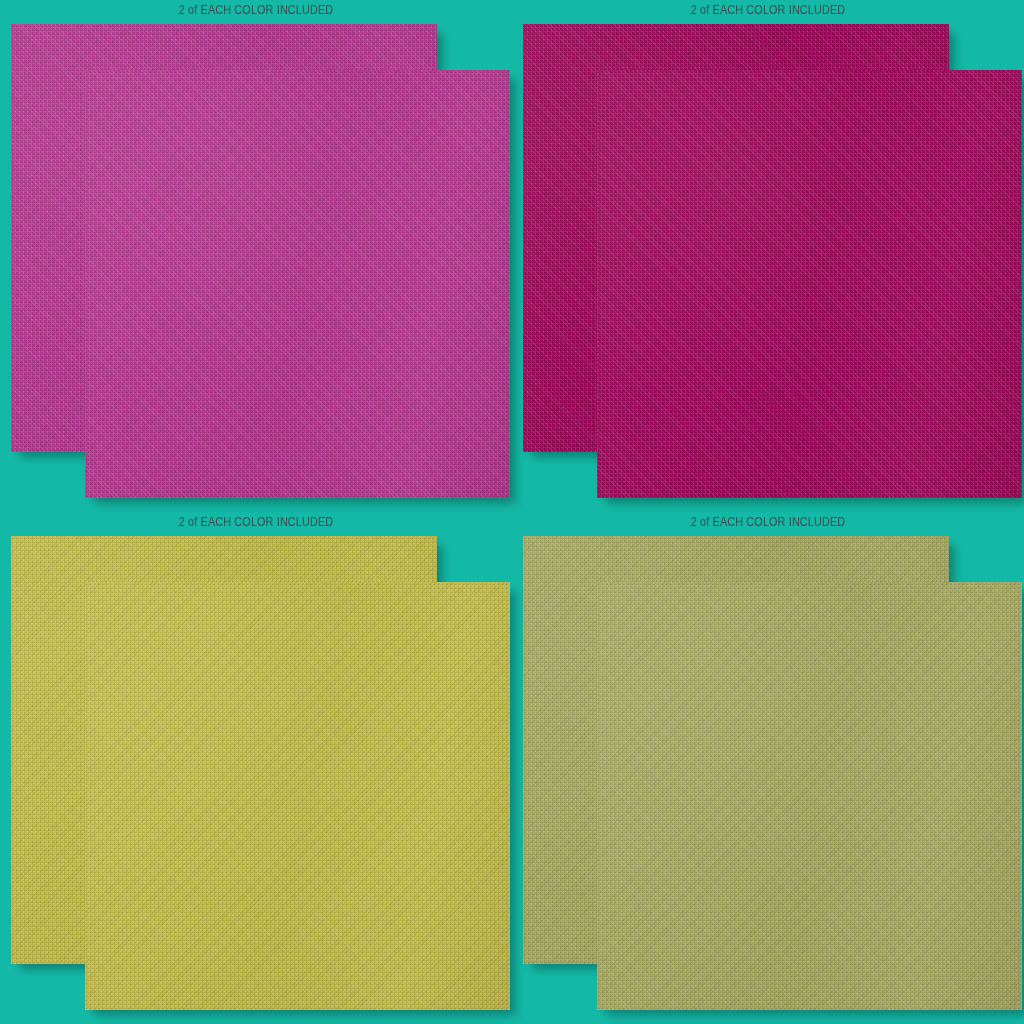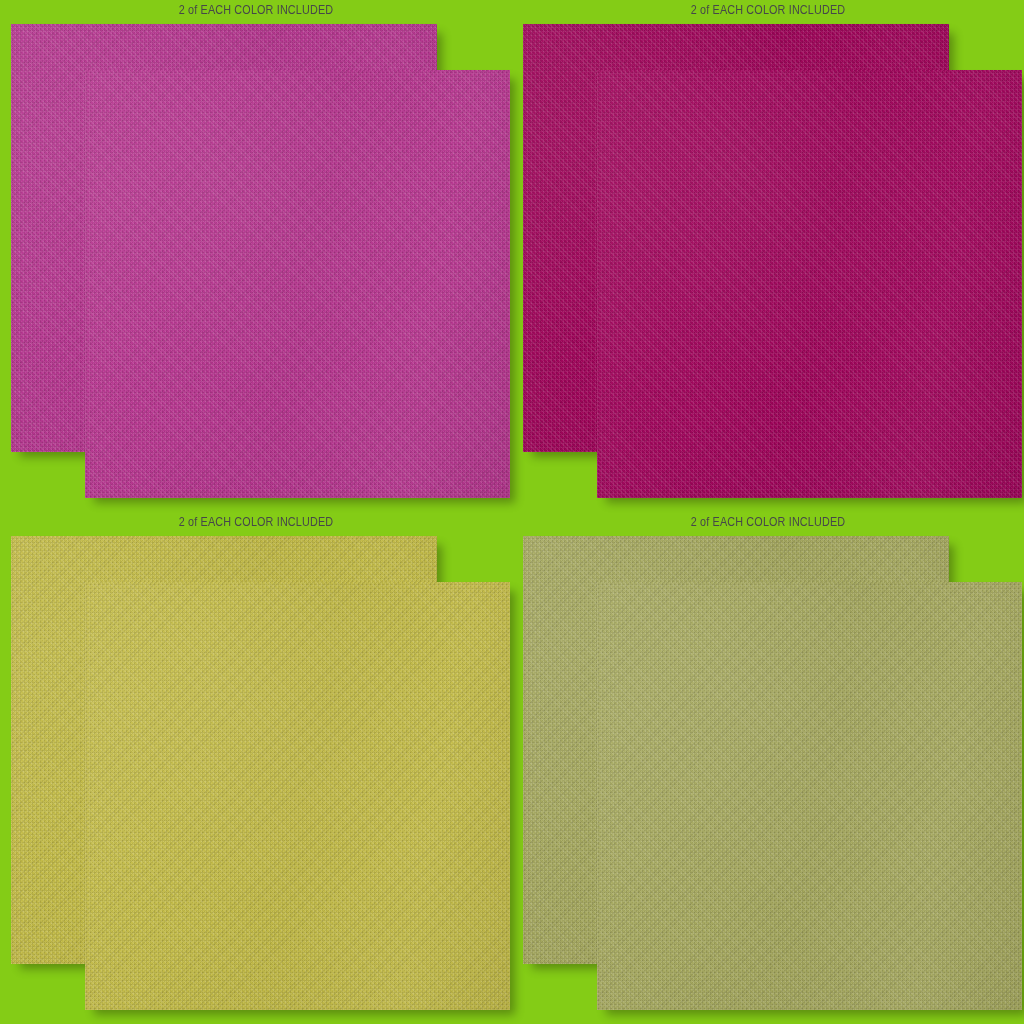--- a/index.html
+++ b/index.html
@@ -9,21 +9,21 @@
     background: #ffffff;
   }
   body {
     font-family: "Liberation Sans", sans-serif;
   }
 
   .sheet {
     position: relative;
     width: 1024px;
     height: 1024px;
-    background: #84cc16;
+    background: #14b8a6;
     overflow: hidden;
   }
 
   
   .quadrant {
     position: absolute;
     width: 512px;
     height: 512px;
     overflow: visible;
   }

